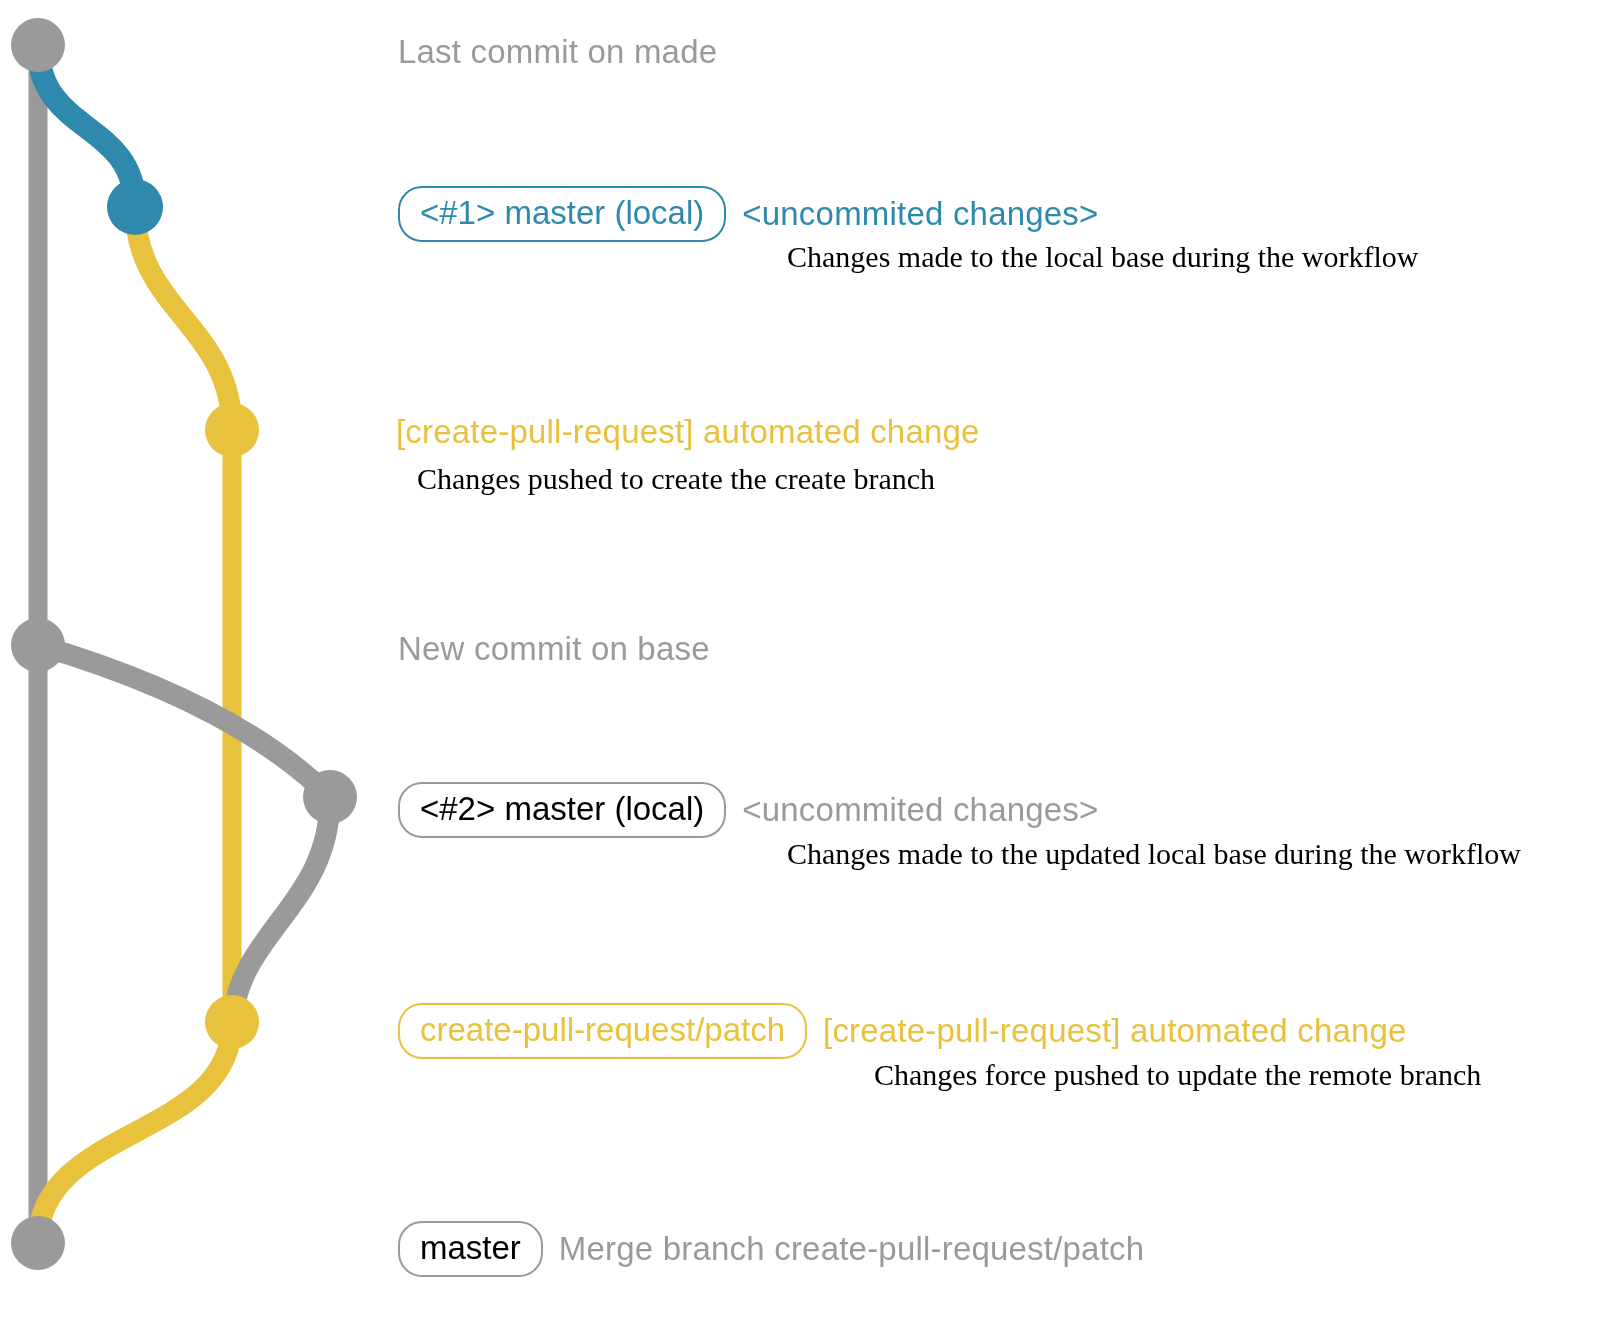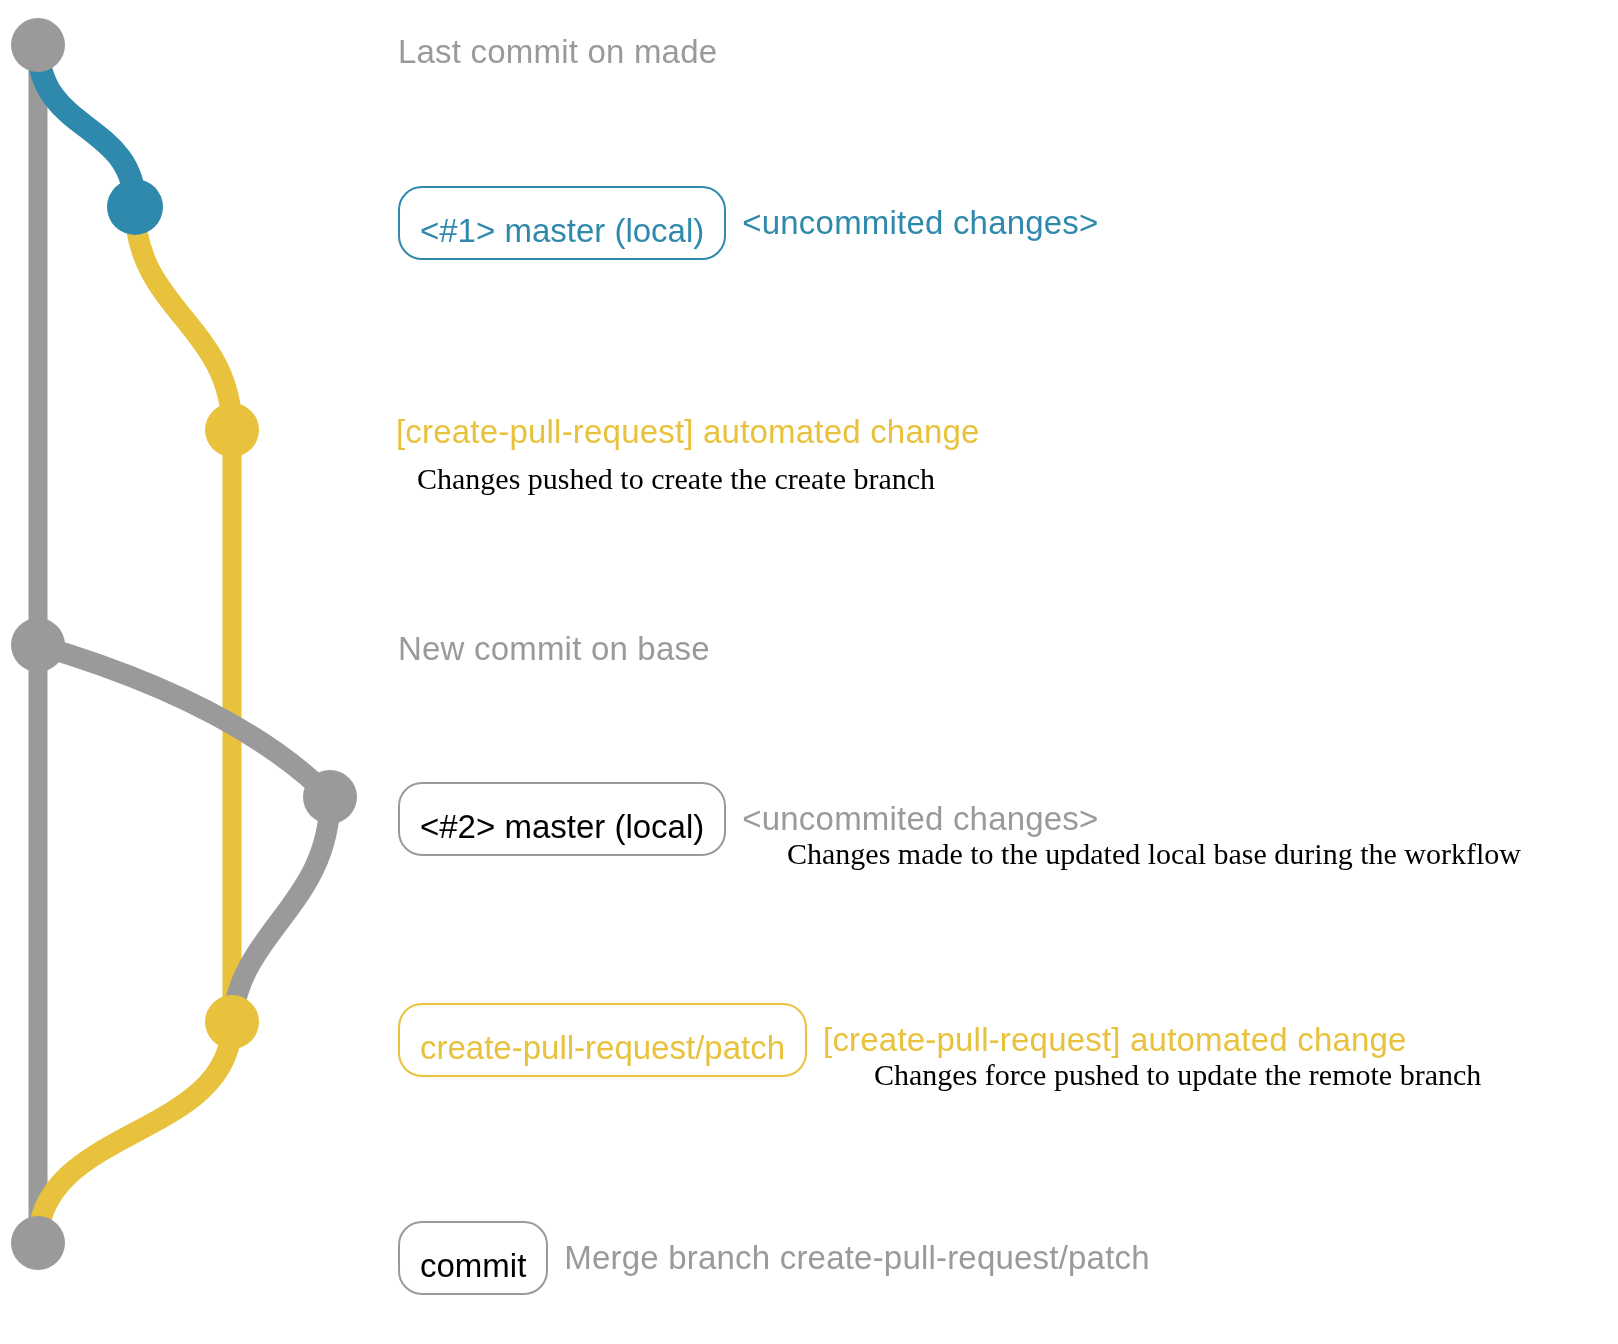--- a/index.html
+++ b/index.html
@@ -47,21 +47,21 @@
   
   .row {
     display: flex;
     align-items: center;
   }
 
   .badge {
     display: inline-block;
     border: 2.5px solid #9a9a9a;
     border-radius: 24px;
-    padding: 25px 20px 9px 20px;
+    padding: 7px 20px 9px 20px;
     font-family: "Liberation Sans", sans-serif;
     font-size: 33px;
     color: #9a9a9a;
     line-height: 1.08;
     background: #ffffff;
   }
   .badge.blue  { border-color: #2f89ad; color: #2f89ad; }
   .badge.yellow{ border-color: #e8c23c; color: #e8c23c; }
   .badge.gray  { border-color: #9a9a9a; color: #000000; }
 
@@ -117,36 +117,37 @@
 </svg>
 
 <div class="annotations">
 
   <div class="anno heading-label" style="left:398px; top:33px;">Last commit on made</div>
 
   <div class="anno row" style="left:398px; top:186px;">
     <span class="badge blue">&lt;#1&gt; master (local)</span>
     <span class="commit-msg blue">&lt;uncommited changes&gt;</span>
   </div>
+  <div class="anno desc" style="left:787px; top:240px;">Changes made to the local base during the workflow</div>
 
   <div class="anno msg-yellow-standalone" style="left:396px; top:413px;">[create-pull-request] automated change</div>
   <div class="anno desc" style="left:417px; top:462px;">Changes pushed to create the create branch</div>
 
   <div class="anno heading-label" style="left:398px; top:630px;">New commit on base</div>
 
   <div class="anno row" style="left:398px; top:782px;">
     <span class="badge gray">&lt;#2&gt; master (local)</span>
     <span class="commit-msg gray">&lt;uncommited changes&gt;</span>
   </div>
   <div class="anno desc" style="left:787px; top:837px;">Changes made to the updated local base during the workflow</div>
 
   <div class="anno row" style="left:398px; top:1003px;">
     <span class="badge yellow">create-pull-request/patch</span>
     <span class="commit-msg yellow">[create-pull-request] automated change</span>
   </div>
   <div class="anno desc" style="left:874px; top:1058px;">Changes force pushed to update the remote branch</div>
 
   <div class="anno row" style="left:398px; top:1221px;">
-    <span class="badge gray">commit</span>
+    <span class="badge gray">master</span>
     <span class="commit-msg gray">Merge branch create-pull-request/patch</span>
   </div>
 
 </div>
 
 </body></html>

